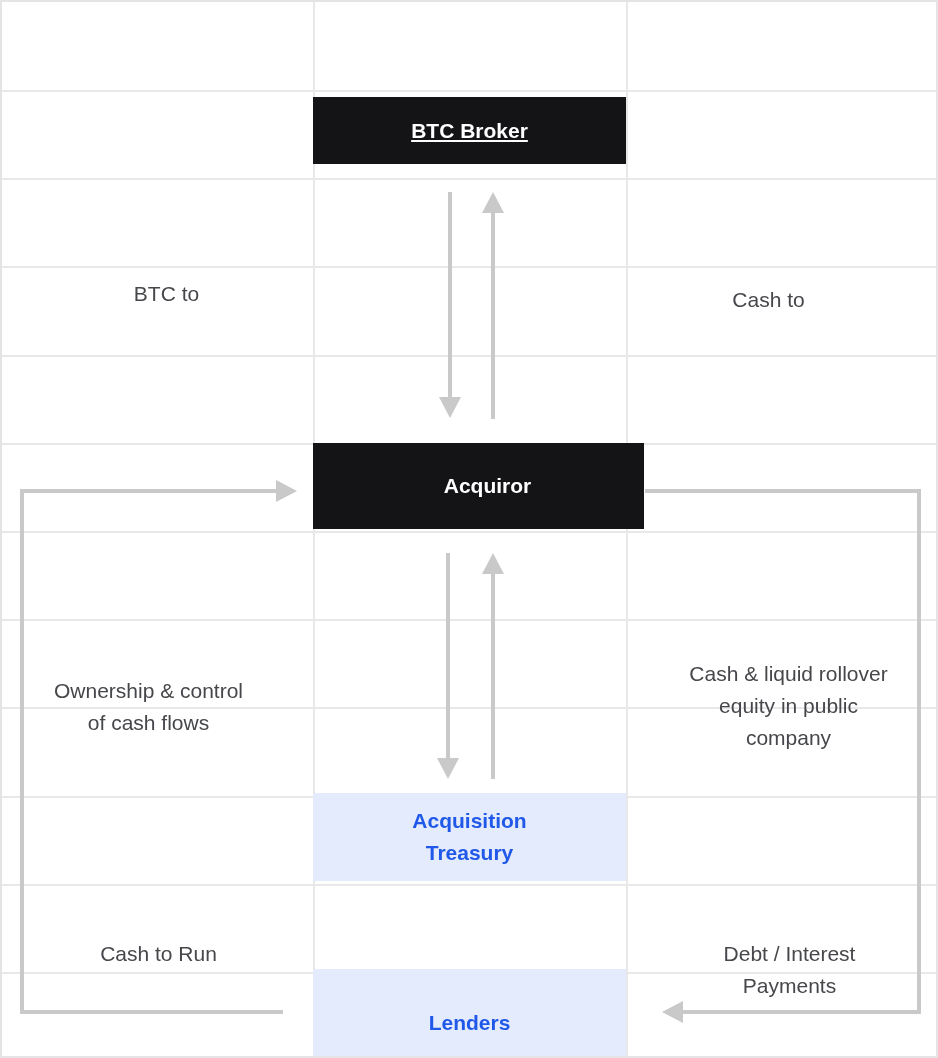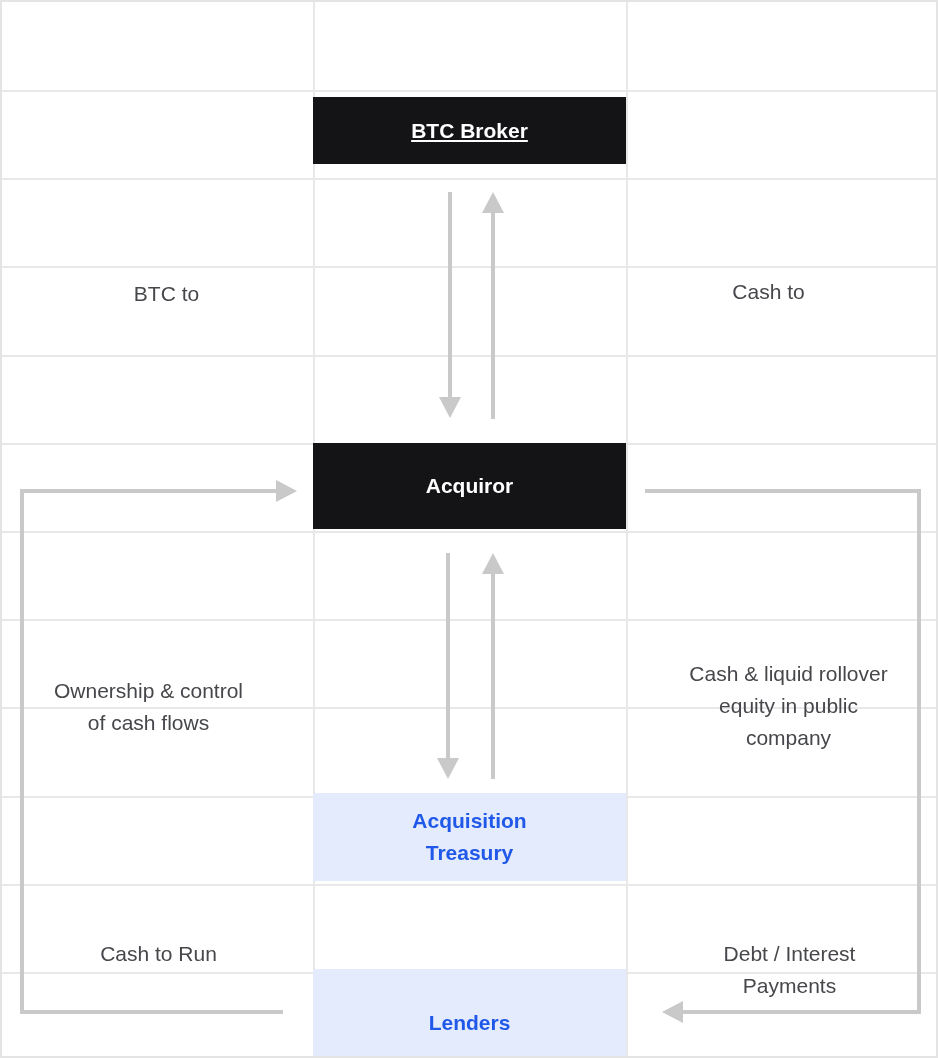--- a/index.html
+++ b/index.html
@@ -17,30 +17,30 @@
   .vline{position:absolute;top:0;height:1054px;width:1.5px;background:var(--grid,#e8e8e8);}
   
   .node{
     position:absolute;left:311px;width:313px;
     display:flex;flex-direction:column;align-items:center;justify-content:center;
     font-size:21px;font-weight:700;line-height:32px;text-align:center;
   }
   .node--dark{background:var(--node-primary-bg,#141417);color:var(--node-primary-text,#ffffff);}
   .node--blue{background:var(--node-secondary-bg,#e4ebfc);color:var(--node-secondary-text,#2059e9);}
   #node-btc-broker{top:95px;height:67px;text-decoration:underline;}
-  #node-acquiror{top:441px;height:86px;}
+  #node-acquiror{top:441px;height:86px;padding-left:18px;}
   #node-acquisition-targets{top:791px;height:88px;}
   #node-lenders{top:967px;height:108px;}
   
   .elabel{
     position:absolute;width:313px;text-align:center;
     font-size:21px;line-height:32px;color:var(--label-text,#46474b);
   }
   #label-btc-to-balance-sheet{left:8px;top:276px;}
-  #label-cash-to-purchase-btc{left:610px;top:274px;}
+  #label-cash-to-purchase-btc{left:610px;top:282px;}
   #label-ownership-control{left:-10px;top:673px;}
   #label-cash-liquid-rollover{left:630px;top:656px;}
   #label-cash-to-run{left:0;top:936px;}
   #label-debt-interest{left:631px;top:936px;}
   
   .aseg{position:absolute;background:var(--arrow,#c9c9c9);}
   .ahead{position:absolute;width:0;height:0;}
   .ahead--down{border-left:11px solid transparent;border-right:11px solid transparent;border-top:21px solid var(--arrow,#c9c9c9);}
   .ahead--up{border-left:11px solid transparent;border-right:11px solid transparent;border-bottom:21px solid var(--arrow,#c9c9c9);}
   .ahead--right{border-top:11px solid transparent;border-bottom:11px solid transparent;border-left:21px solid var(--arrow,#c9c9c9);}

